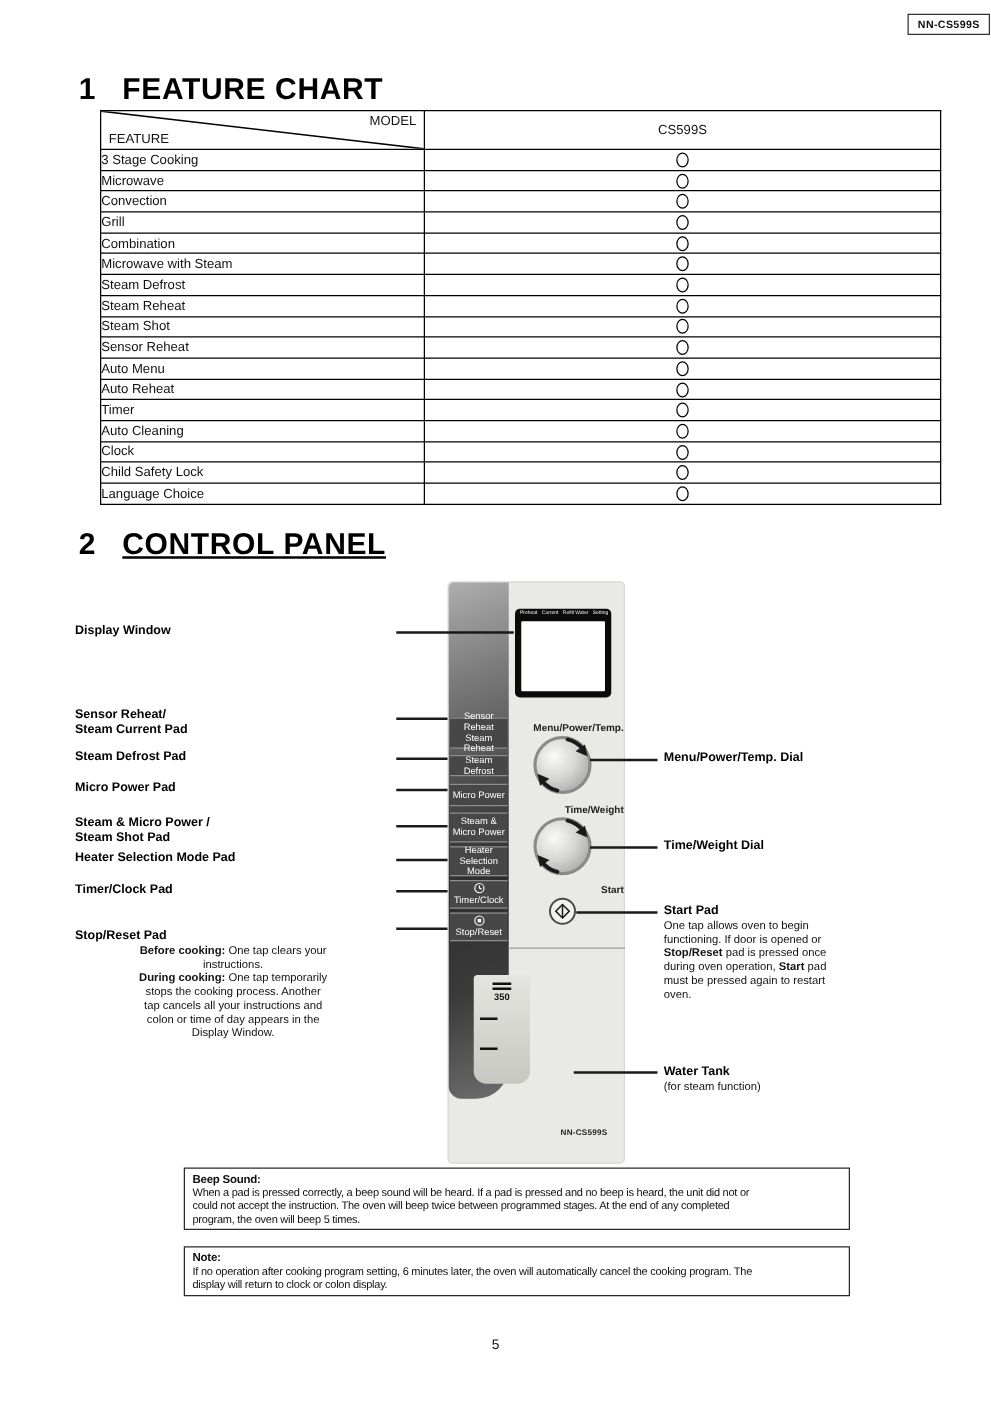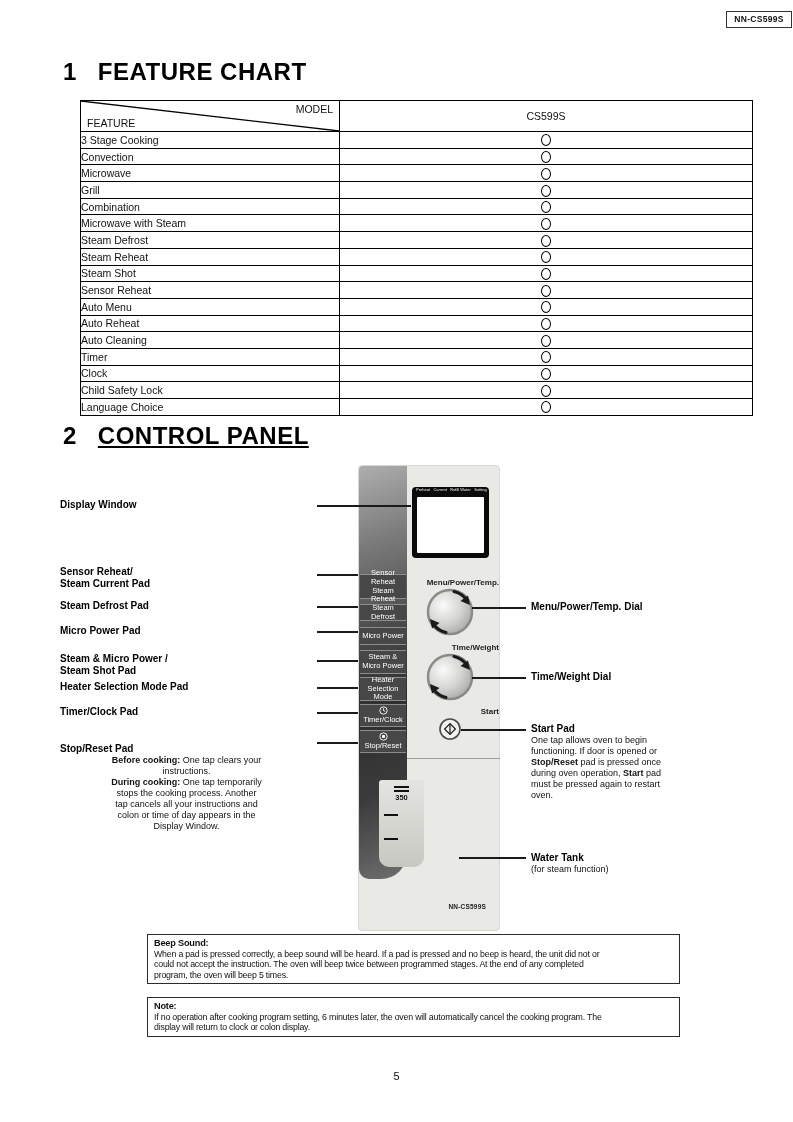--- a/index.html
+++ b/index.html
@@ -9,21 +9,21 @@
   
   .badge{position:absolute;left:726px;top:11px;width:64px;height:15px;border:1.5px solid #333;
          font-size:8.5px;font-weight:bold;letter-spacing:.3px;text-align:center;line-height:15px;}
 
   
   .h1{position:absolute;left:63px;font-size:24px;font-weight:bold;letter-spacing:.5px;color:#000;}
   .h1 .num{display:inline-block;margin-right:21px;}
   .h1a{top:58px;} .h1b{top:422px;text-decoration:underline;}
 
   
-  table.fchart{position:absolute;left:80px;top:100px;width:670px;border-collapse:collapse;
+  table.fchart{position:absolute;left:80px;top:88px;width:670px;border-collapse:collapse;
                table-layout:fixed;font-size:10.5px;padding-left:28px;}
   table.fchart td,table.fchart th{border:1px solid #000;padding:0;}
   table.fchart{border:1.5px solid #000;}
   td.fc{width:258px;padding-left:6px;height:15.7px;text-align:left;font-weight:normal;}
   td.mc{width:412px;text-align:center;vertical-align:middle;}
   .circ{display:inline-block;width:8px;height:10px;border:1.2px solid #000;border-radius:50%;vertical-align:middle;}
   th.corner{position:relative;width:258px;height:30px;font-weight:normal;}
   th.corner .model{position:absolute;top:2px;right:6px;font-size:10.5px;}
   th.corner .feature{position:absolute;bottom:2px;left:6px;font-size:10.5px;}
   th.corner svg{position:absolute;left:0;top:0;}
@@ -114,28 +114,28 @@
         <span class="model">MODEL</span>
         <span class="feature">FEATURE</span>
       </th>
       <th class="model-col">CS599S</th>
     </tr>
     <tr>
           <td class="fc">3 Stage Cooking</td>
           <td class="mc"><span class="circ"></span></td>
         </tr>
     <tr>
+          <td class="fc">Microwave</td>
+          <td class="mc"><span class="circ"></span></td>
+        </tr>
+    <tr>
           <td class="fc">Convection</td>
           <td class="mc"><span class="circ"></span></td>
         </tr>
     <tr>
-          <td class="fc">Microwave</td>
-          <td class="mc"><span class="circ"></span></td>
-        </tr>
-    <tr>
           <td class="fc">Grill</td>
           <td class="mc"><span class="circ"></span></td>
         </tr>
     <tr>
           <td class="fc">Combination</td>
           <td class="mc"><span class="circ"></span></td>
         </tr>
     <tr>
           <td class="fc">Microwave with Steam</td>
           <td class="mc"><span class="circ"></span></td>
@@ -158,25 +158,25 @@
         </tr>
     <tr>
           <td class="fc">Auto Menu</td>
           <td class="mc"><span class="circ"></span></td>
         </tr>
     <tr>
           <td class="fc">Auto Reheat</td>
           <td class="mc"><span class="circ"></span></td>
         </tr>
     <tr>
+          <td class="fc">Timer</td>
+          <td class="mc"><span class="circ"></span></td>
+        </tr>
+    <tr>
           <td class="fc">Auto Cleaning</td>
-          <td class="mc"><span class="circ"></span></td>
-        </tr>
-    <tr>
-          <td class="fc">Timer</td>
           <td class="mc"><span class="circ"></span></td>
         </tr>
     <tr>
           <td class="fc">Clock</td>
           <td class="mc"><span class="circ"></span></td>
         </tr>
     <tr>
           <td class="fc">Child Safety Lock</td>
           <td class="mc"><span class="circ"></span></td>
         </tr>

